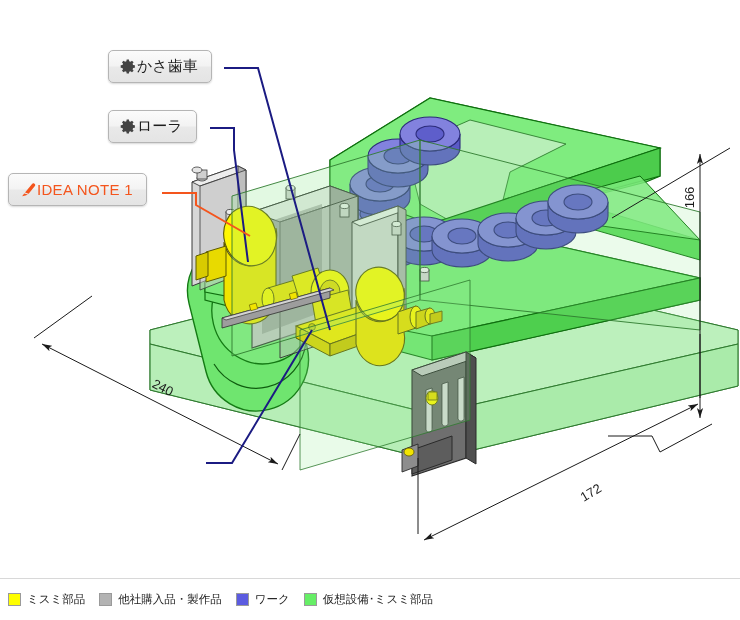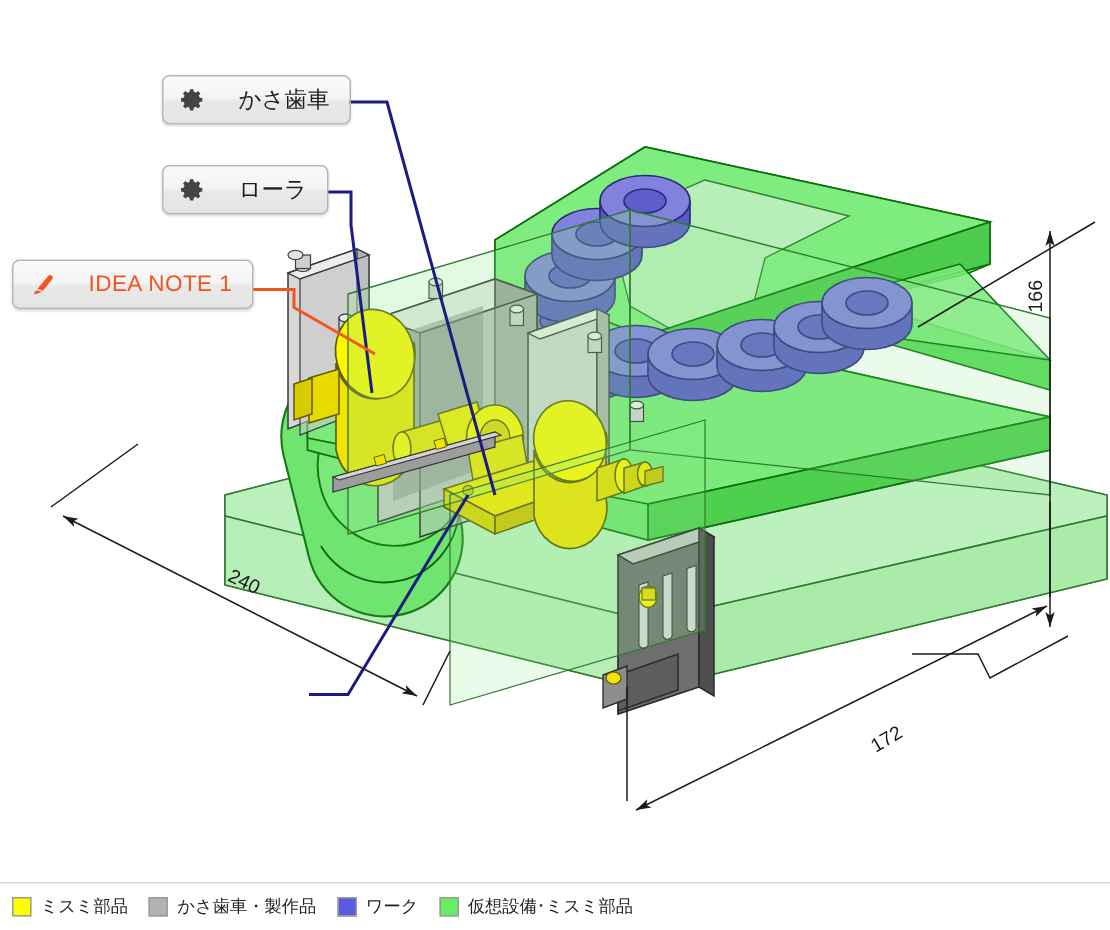--- a/index.html
+++ b/index.html
@@ -7,41 +7,41 @@
     width:740px;height:620px;position:relative;overflow:hidden;
     font-family:"Liberation Sans","DejaVu Sans",sans-serif;
     -webkit-font-smoothing:antialiased;
   }
   #stage{position:absolute;left:0;top:0;width:740px;height:620px;}
   #scene{position:absolute;left:0;top:0;width:740px;height:620px;}
 
   
   .callout{
     position:absolute;
-    display:flex;align-items:center;gap:22px;
+    display:flex;align-items:center;gap:0;
     padding:7px 13px 7px 11px;
     border:1px solid #b5b5b5;
     border-radius:5px;
     background:linear-gradient(to bottom,#fbfbfb 0%,#f3f3f3 48%,#e9e9e9 52%,#e4e4e4 100%);
     box-shadow:0 1px 2px rgba(0,0,0,.16);
     white-space:nowrap;
     box-sizing:border-box;
     z-index:40;
   }
   .callout .ctext{
     font-size:15px;color:#1d1d1d;line-height:1;
     font-family:"DejaVu Sans","Liberation Sans",sans-serif;
   }
   .callout.note .ctext{color:#f4551d;font-size:15px;letter-spacing:.3px;
     font-family:"Liberation Sans",sans-serif;}
   .ico{width:17px;height:17px;display:block;flex:0 0 auto;}
 
   
   #legend{
-    position:absolute;left:0;bottom:0;width:740px;height:32px;
+    position:absolute;left:0;bottom:0;width:740px;height:42px;
     border-top:1px solid #d8d8d8;
     display:flex;align-items:center;
     padding-left:8px;box-sizing:border-box;
     background:#ffffff;z-index:50;
   }
   .lg-item{display:flex;align-items:center;gap:6px;margin-right:14px;}
   .sw{width:13px;height:13px;border:1px solid #9a9a9a;box-sizing:border-box;}
   .lg-label{font-size:11.5px;color:#222;line-height:1;
     font-family:"DejaVu Sans","Liberation Sans",sans-serif;}
 
@@ -335,21 +335,21 @@
   <div class="dimtxt" id="dim-240">240</div>
   <div class="dimtxt" id="dim-172">172</div>
 
   <div id="legend">
     <div class="lg-item">
       <span class="sw" style="background:#FFFF00"></span>
       <span class="lg-label">ミスミ部品</span>
     </div>
     <div class="lg-item">
       <span class="sw" style="background:#B3B3B3"></span>
-      <span class="lg-label">かさ歯車・製作品</span>
+      <span class="lg-label">他社購入品・製作品</span>
     </div>
     <div class="lg-item">
       <span class="sw" style="background:#5B5BE0"></span>
       <span class="lg-label">ワーク</span>
     </div>
     <div class="lg-item">
       <span class="sw" style="background:#66EE66"></span>
       <span class="lg-label">仮想設備･ミスミ部品</span>
     </div>
   </div>

